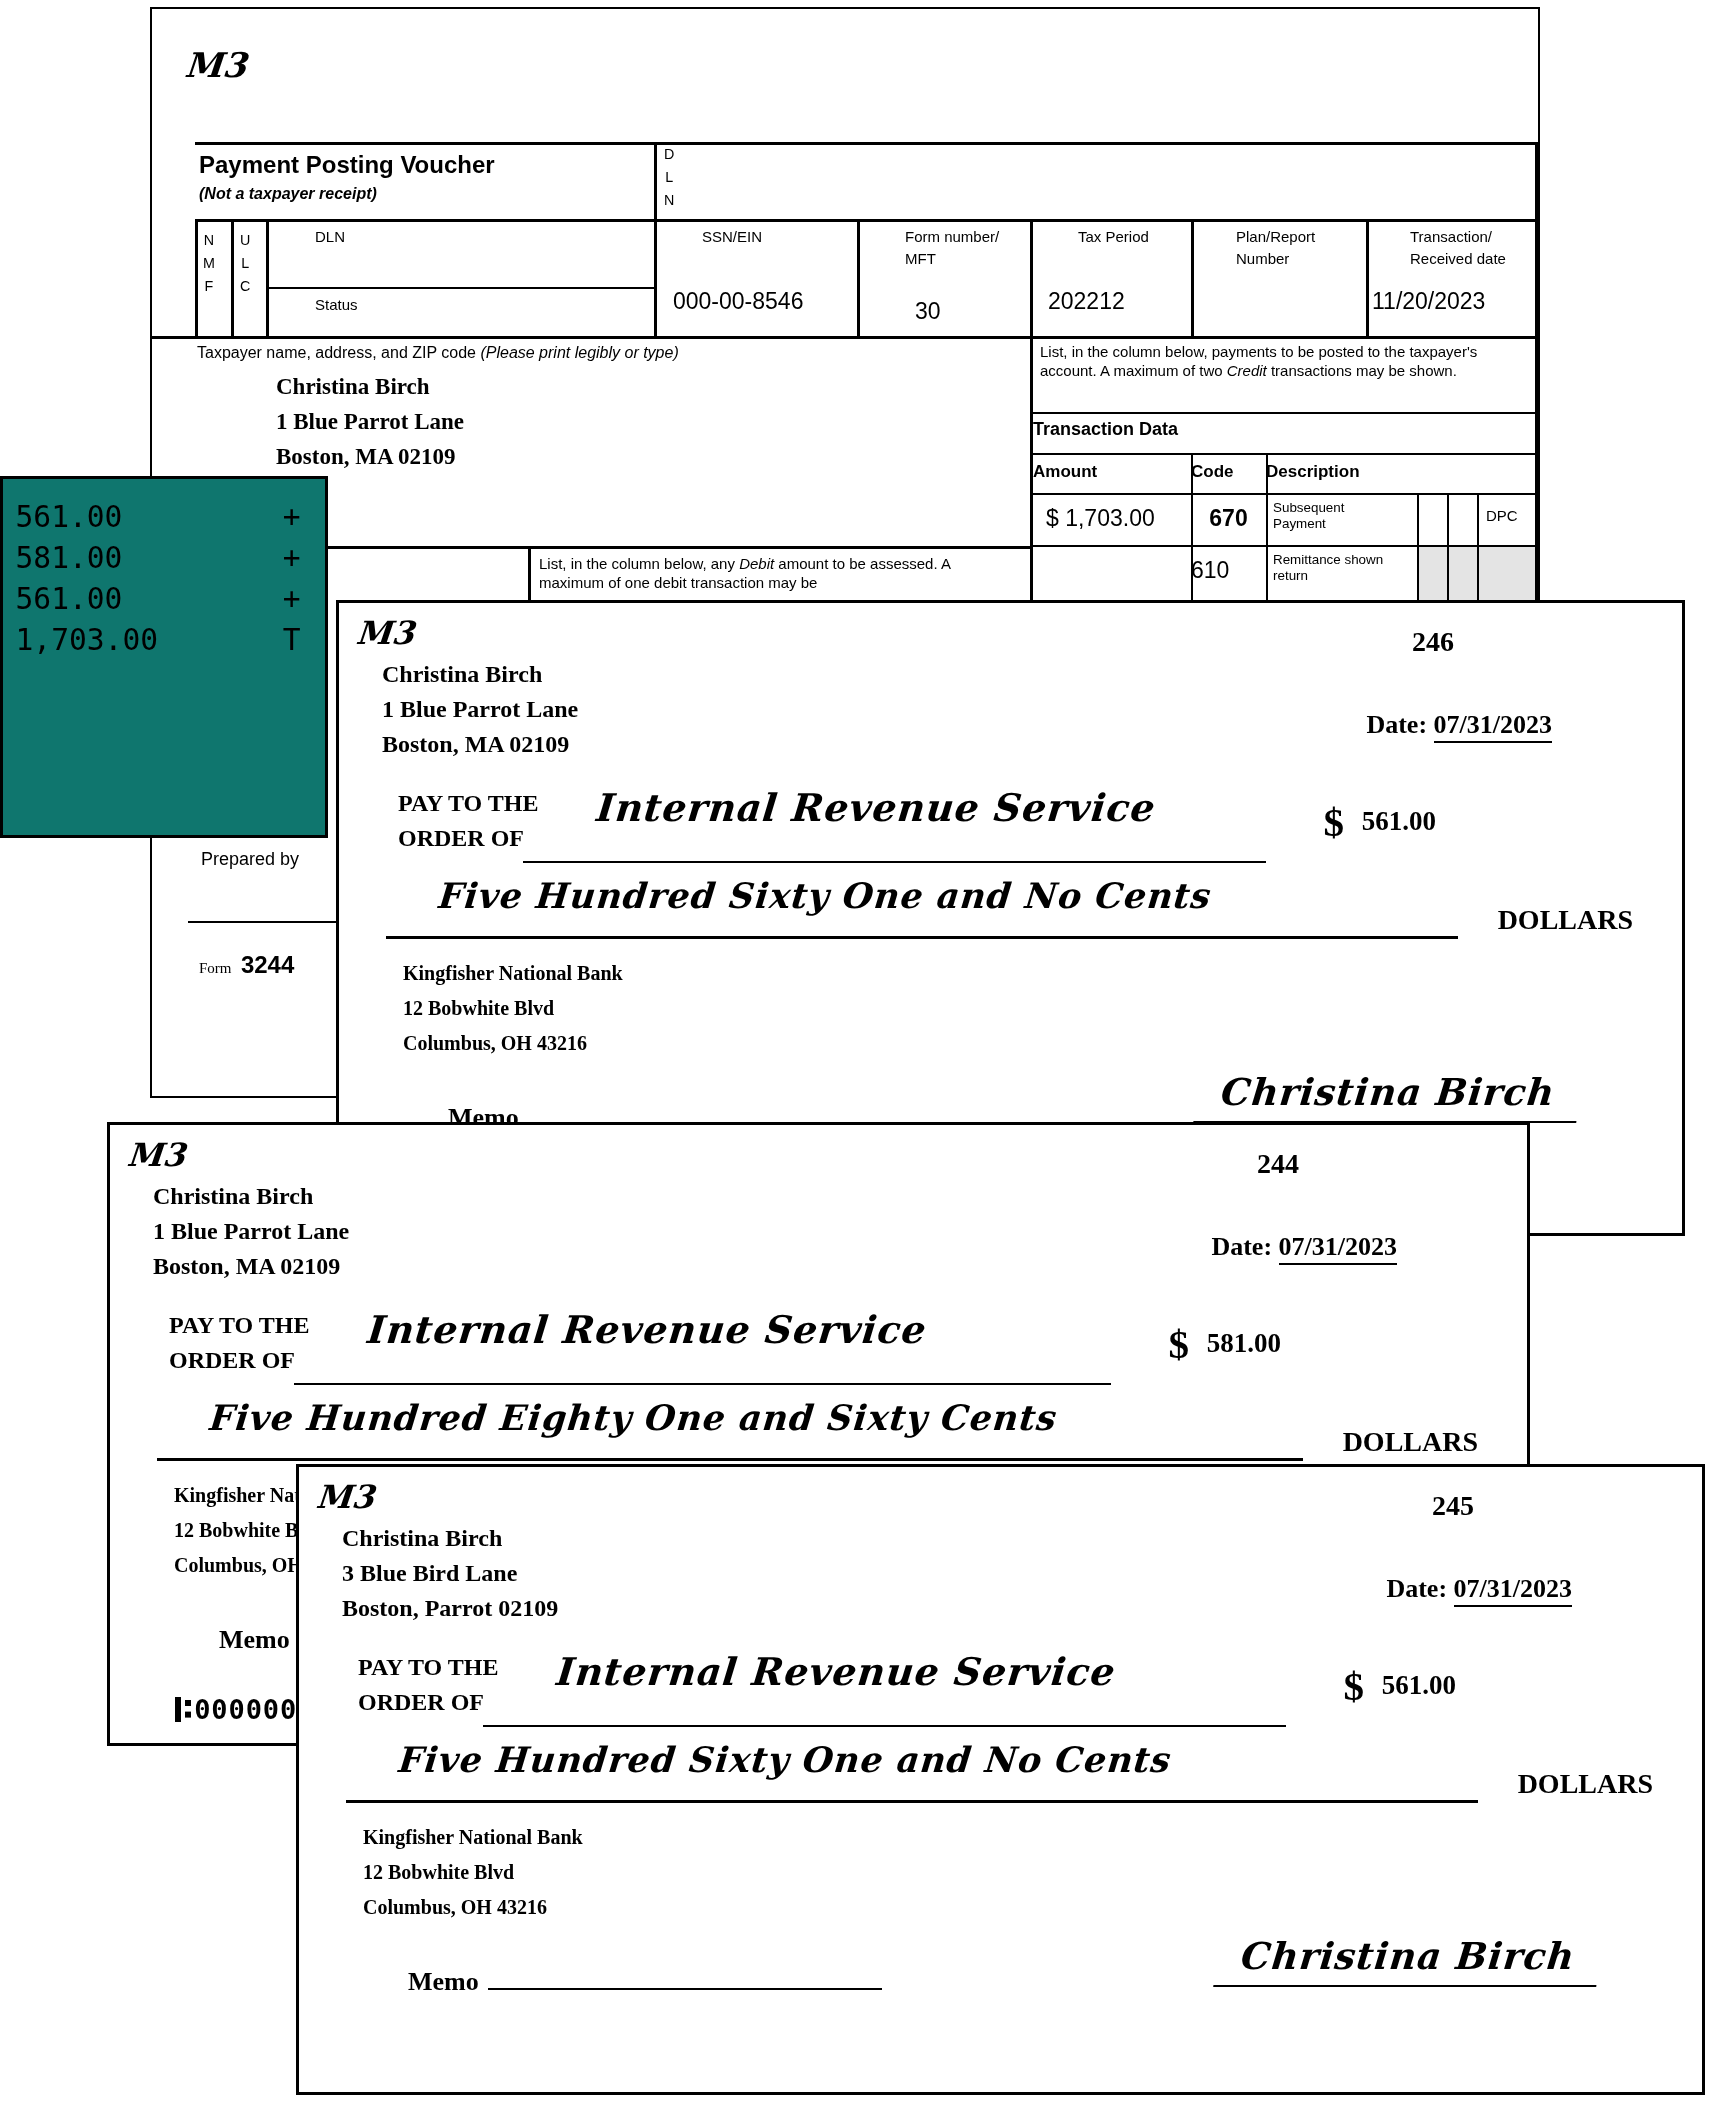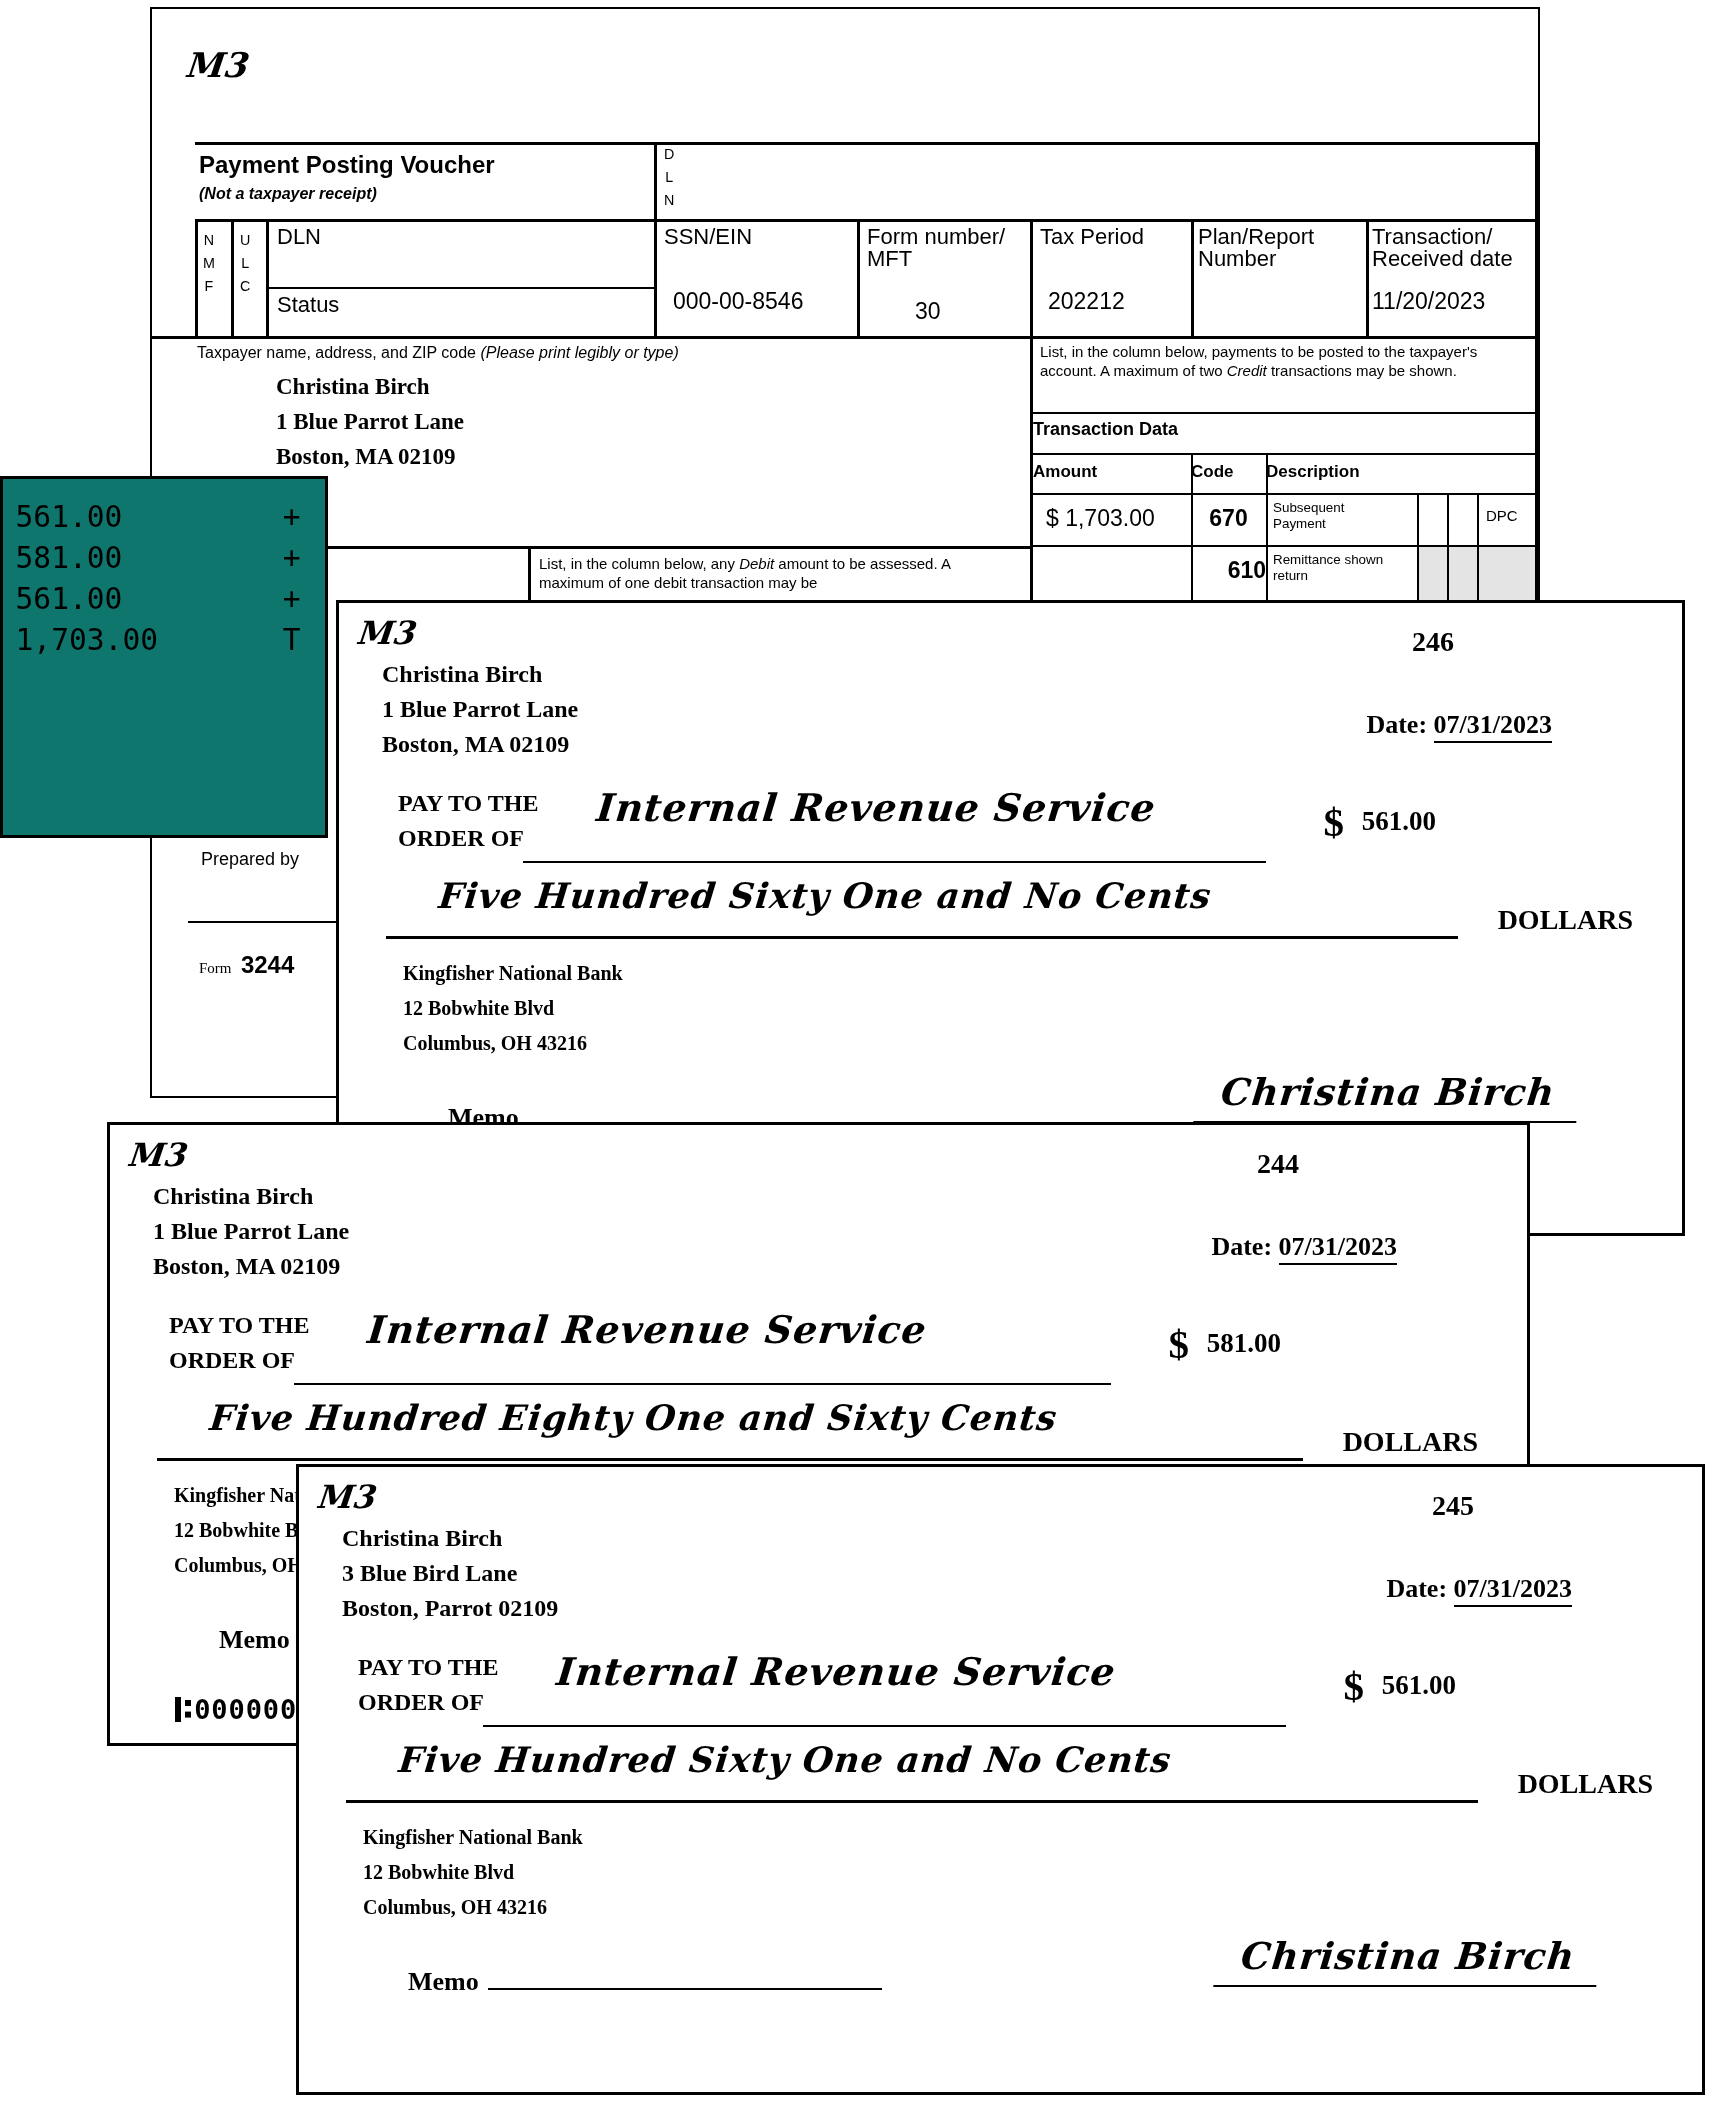--- a/index.html
+++ b/index.html
@@ -13,21 +13,21 @@
         transform:skewX(-8deg); }
   .serifb { font-family:"Liberation Serif",serif; font-weight:bold; }
   .script { font-family:"DejaVu Serif",serif; font-style:italic; font-weight:bold;
             letter-spacing:0.9px; transform:skewX(-6deg); white-space:nowrap; }
   .it { font-style:italic; }
   .u { border-bottom:2.7px solid #000; padding-bottom:1.8px; }
 
   
   .form { position:absolute; left:150px; top:7.2px; width:1386px; height:1087px;
           border:2.7px solid #000; background:#fff; z-index:1; }
-  .lbl { position:absolute; font-size:22px; line-height:21.5px; }
+  .lbl { position:absolute; font-size:15px; line-height:21.5px;margin-left:38px; }
   .val { position:absolute; font-size:23px; }
   .stack { position:absolute; font-size:14.3px; line-height:23px; text-align:center; }
   .cellhdr { position:absolute; font-size:18px; font-weight:bold; text-align:left; }
   .smalltxt { position:absolute; font-size:13.4px; line-height:16px; }
   .para { position:absolute; font-size:15px; line-height:19px; }
 
   
   .tape { position:absolute; left:0; top:476px; width:322px; height:356px;
           border:3.6px solid #000; background:#0f766e; z-index:6; }
   .tape-line { font-family:"DejaVu Sans Mono",monospace; font-size:29.6px; line-height:41px;
@@ -170,21 +170,21 @@
     <div class="vl" style="left:1295px; top:484px; height:109px; width:1.8px;"></div>
     <div class="vl" style="left:1325px; top:484px; height:109px; width:1.8px;"></div>
     <div class="hl" style="left:881px; top:536px; width:502px; height:1.8px;"></div>
     <div class="hl" style="left:881px; top:591px; width:502px; height:1.8px;"></div>
 
     <div class="val" style="left:894px; top:496px;">$ 1,703.00</div>
     <div class="val" style="left:1039px; top:496px; width:75px; text-align:center; font-weight:bold;">670</div>
     <div class="smalltxt" style="left:1121px; top:491px; width:125px;">Subsequent Payment</div>
     <div style="position:absolute; left:1334px; top:498px; font-size:15px;">DPC</div>
 
-    <div class="val" style="left:1039px; top:548px; width:75px; text-align:right; font-weight:bold;">610</div>
+    <div class="val" style="left:1039px; top:548px; width:75px; text-align:left; font-weight:normal;">610</div>
     <div class="smalltxt" style="left:1121px; top:543px; width:125px;">Remittance shown return</div>
 
     <div class="vl" style="left:376px; top:537px; height:63px;"></div>
     <div class="para" style="left:387px; top:545px; width:459px;">
       <span>List, in the column below, any </span><span class="it">Debit</span><span> amount to be assessed. A maximum of one debit transaction may be</span>
     </div>
 
     <div style="position:absolute; left:49px; top:840px; font-size:18px;">Prepared by</div>
     <div class="hl" style="left:36px; top:912px; width:150px; height:1.8px;"></div>
     <div style="position:absolute; left:47px; top:942px;">

